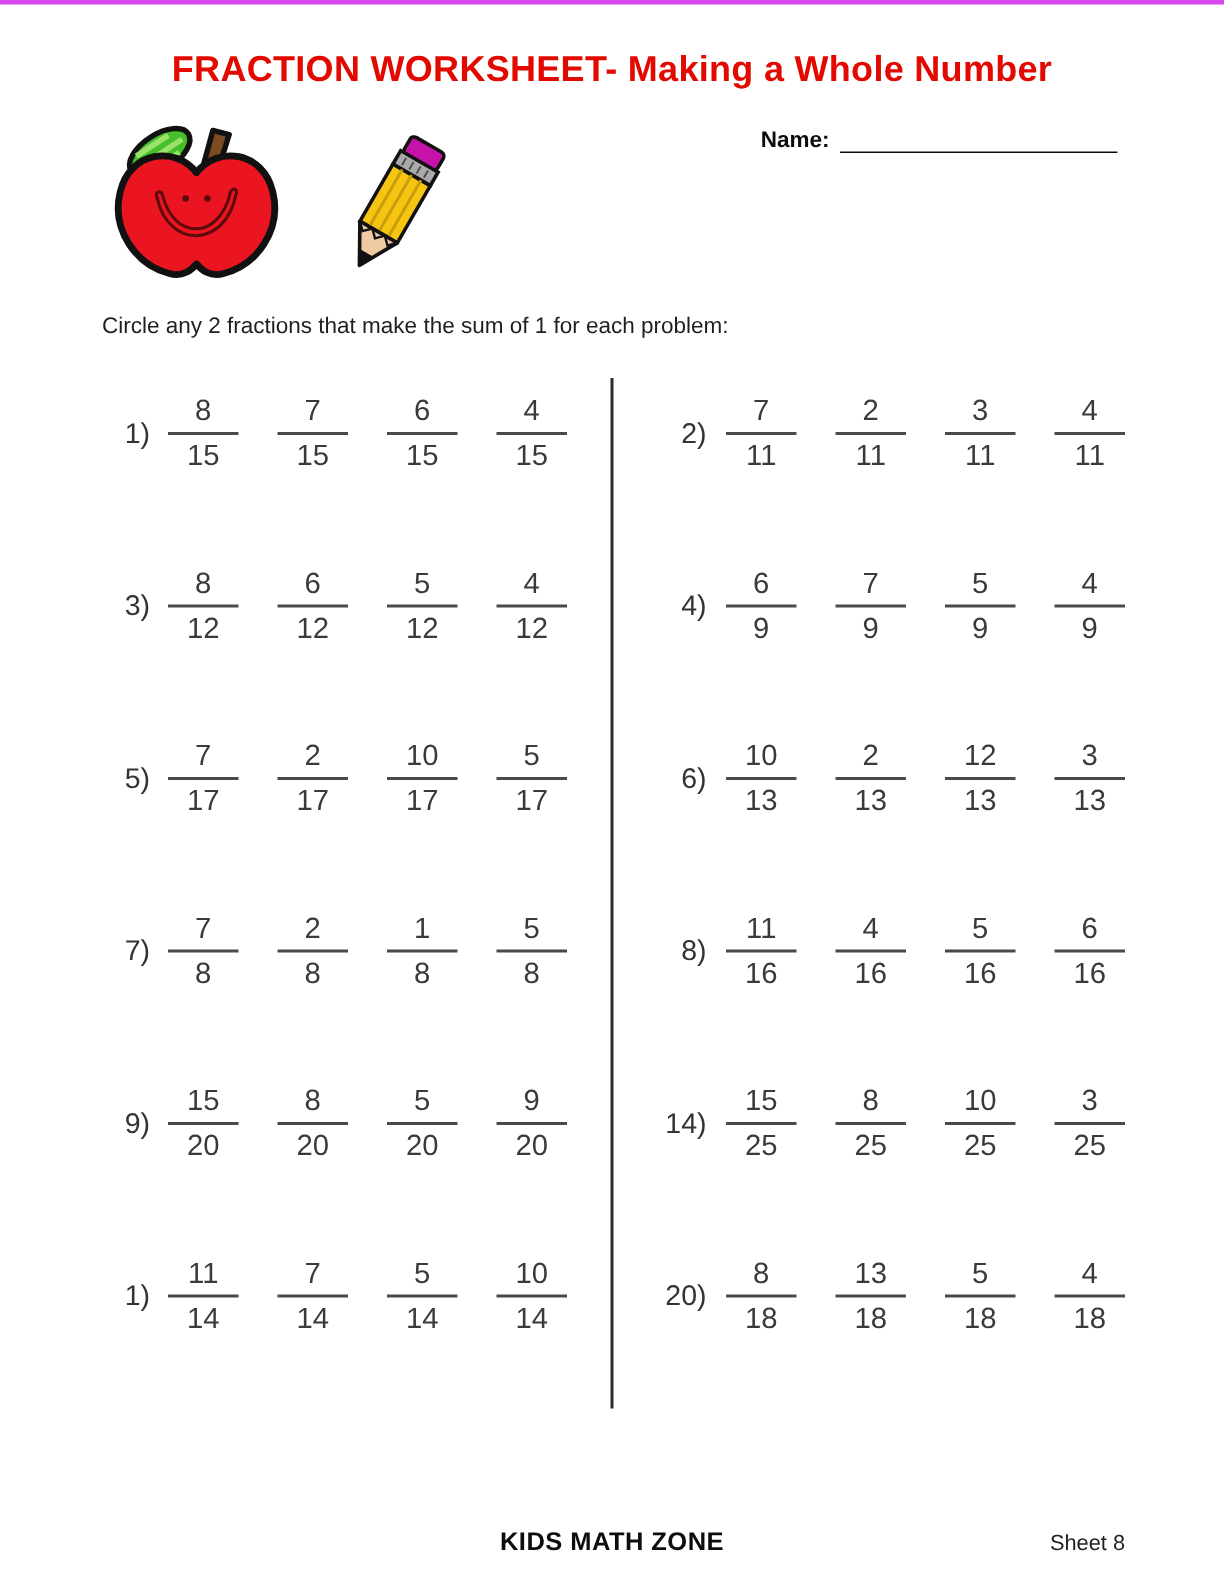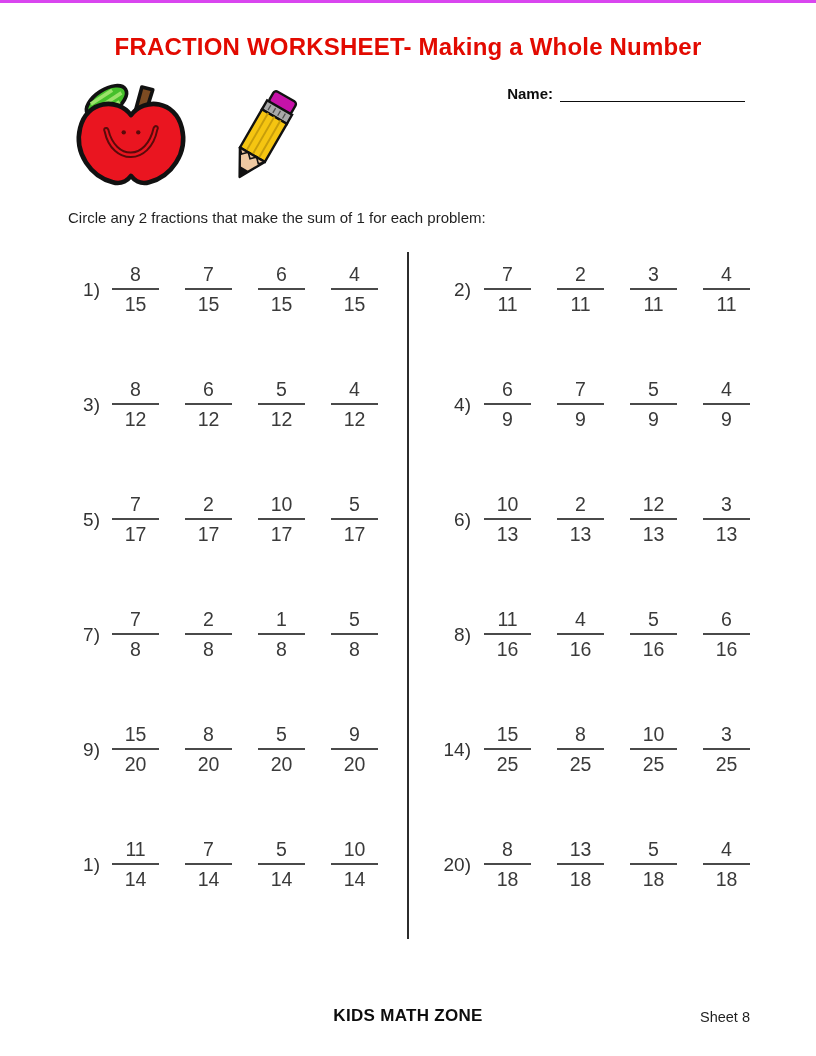--- a/index.html
+++ b/index.html
@@ -32,21 +32,21 @@
   .divider { position:absolute; left:407px; top:20px; width:2px; height:687px; background:#2c2c2c; }
   .problem { height:115px; display:flex; align-items:center; }
   .col-left .problem { padding-left:60px; }
   .col-right .problem { padding-left:24px; }
   .pnum { font-size:19px; color:#333; width:40px; text-align:right; margin-right:12px; flex:none; }
   .col-right .pnum { width:38px; margin-right:13px; }
   .fraction { display:flex; flex-direction:column; align-items:center; width:47px; margin-right:26px; font-size:19.5px; color:#3a3a3a; flex:none; }
   .fr-num { padding-bottom:3px; line-height:1; }
   .fr-bar { width:100%; height:2px; background:#4a4a4a; }
   .fr-den { padding-top:5px; line-height:1; }
-  .footer { position:absolute; bottom:30px; left:0; width:100%; text-align:center; }
+  .footer { position:absolute; bottom:18px; left:0; width:100%; text-align:center; }
   .brand { font-weight:bold; font-size:17px; color:#0d0d0d; letter-spacing:0.3px; }
   .sheet { position:absolute; right:66px; top:3px; font-size:14.5px; color:#1f1f1f; font-weight:normal; }
 </style>
 </head>
 <body>
 
 <div class="page">
 
   <div class="title" style="color: rgb(226, 10, 0);">FRACTION WORKSHEET- Making a Whole Number</div>
 

